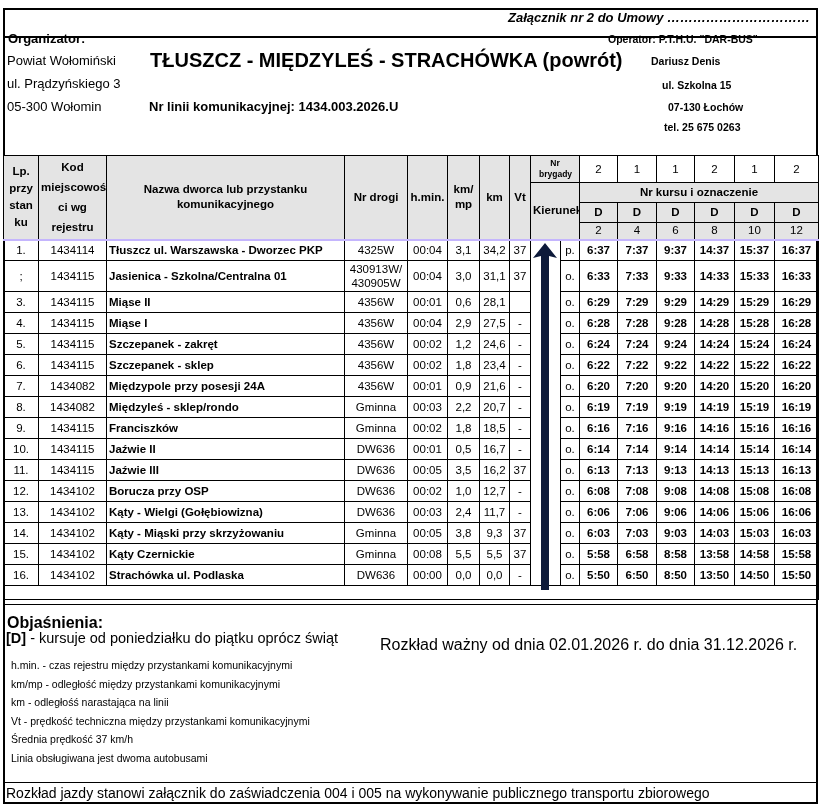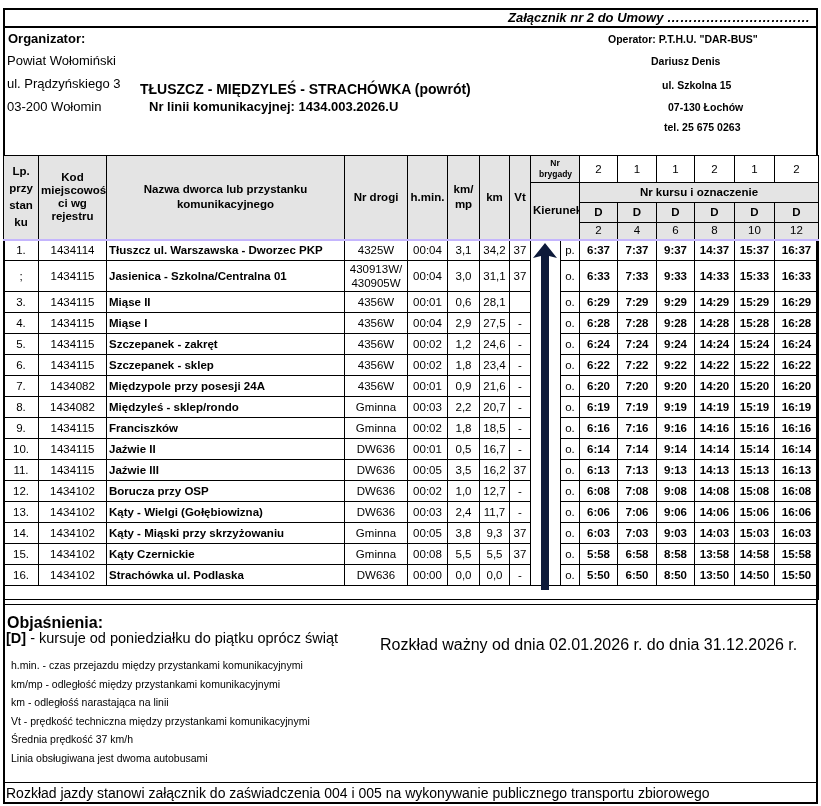--- a/index.html
+++ b/index.html
@@ -1,23 +1,23 @@
 <!DOCTYPE html>
 <html><head>
 <meta charset="utf-8">
 <style>
   * { box-sizing: border-box; margin: 0; padding: 0; }
   html, body { width: 821px; height: 806px; background: #ffffff; overflow: hidden; }
   body { font-family: "Liberation Sans", "DejaVu Sans", sans-serif; color: #000; position: relative; }
   .frame { position: absolute; left: 3px; top: 8px; width: 815px; height: 796px; border: 2px solid #000; }
-  .annex { position: absolute; left: 3px; top: 8px; width: 815px; height: 20px; border-bottom: 2px solid #000; text-align: right; padding-right: 8px; font-style: italic; font-weight: bold; font-size: 13px; line-height: 20px; }
+  .annex { position: absolute; left: 3px; top: 8px; width: 815px; height: 30px; border-bottom: 2px solid #000; text-align: right; padding-right: 8px; font-style: italic; font-weight: bold; font-size: 13px; line-height: 20px; }
   .abs { position: absolute; white-space: nowrap; }
   .org-h { left: 8px; top: 31px; font-weight: bold; font-size: 13px; }
   .org-l { left: 7px; font-size: 13px; }
-  .title { left: 140px; top: 49px; font-weight: bold; font-size: 14px; margin-top: 32px; }
+  .title { left: 150px; top: 49px; font-weight: bold; font-size: 20px; }
   .line-no { left: 149px; top: 99px; font-weight: bold; font-size: 13px; }
   .op { font-weight: bold; font-size: 10.5px; }
 
   table.tt { position: absolute; left: 3px; top: 155px; border-collapse: collapse; table-layout: fixed; width: 815px; }
   table.tt td, table.tt th { border: 1px solid #000; font-size: 11.5px; text-align: center; vertical-align: middle; padding: 0 2px; white-space: nowrap; overflow: hidden; }
   table.tt th { background: #e4e4e4; font-weight: bold; line-height: 15px; }
   table.tt thead { border-bottom: 2px solid #c4b5fd; }
   table.tt tr.data td { height: 21px; }
   table.tt tr.data.tall td { height: 31px; line-height: 14px; }
   td.name { text-align: left !important; font-weight: bold; }
@@ -37,21 +37,21 @@
 </style>
 </head>
 <body>
 
 <div class="frame"></div>
 <div class="annex">Załącznik nr  2   do Umowy ……………………………</div>
 
 <div class="abs org-h">Organizator:</div>
 <div class="abs org-l" style="top:53px">Powiat Wołomiński</div>
 <div class="abs org-l" style="top:76px">ul. Prądzyńskiego 3</div>
-<div class="abs org-l" style="top:99px">03-200 Wołomin</div>
+<div class="abs org-l" style="top:99px">05-300 Wołomin</div>
 
 <div class="abs title">TŁUSZCZ - MIĘDZYLEŚ - STRACHÓWKA (powrót)</div>
 <div class="abs line-no">Nr linii komunikacyjnej: 1434.003.2026.U</div>
 
 <div class="abs op" style="left:608px;top:33px">Operator: P.T.H.U. "DAR-BUS"</div>
 <div class="abs op" style="left:651px;top:55px">Dariusz Denis</div>
 <div class="abs op" style="left:662px;top:79px">ul. Szkolna 15</div>
 <div class="abs op" style="left:668px;top:101px">07-130 Łochów</div>
 <div class="abs op" style="left:664px;top:121px">tel. 25 675 0263</div>
 
@@ -70,21 +70,21 @@
     <col style="width:38px">
       <col style="width:39px">
       <col style="width:38px">
       <col style="width:40px">
       <col style="width:40px">
       <col style="width:44px">
   </colgroup>
   <thead>
     <tr style="height:27px">
       <th rowspan="4" style="white-space:normal;line-height:17px">Lp. przy stan ku</th>
-      <th rowspan="4" style="white-space:normal;line-height:13px">Kod miejscowoś ci wg rejestru</th>
+      <th rowspan="4" style="white-space:normal;line-height:20px">Kod miejscowoś ci wg rejestru</th>
       <th rowspan="4" style="white-space:normal;padding:0 30px">Nazwa dworca lub przystanku komunikacyjnego</th>
       <th rowspan="4">Nr drogi</th>
       <th rowspan="4">h.min.</th>
       <th rowspan="4" style="white-space:normal">km/ mp</th>
       <th rowspan="4">km</th>
       <th rowspan="4">Vt</th>
       <th colspan="2" class="small" style="white-space:normal;padding:0 8px">Nr brygady</th>
       <th style="background:#fff;font-weight:normal">2</th>
       <th style="background:#fff;font-weight:normal">1</th>
       <th style="background:#fff;font-weight:normal">1</th>
@@ -412,20 +412,20 @@
   <polygon points="15,3 27,18 19,16 19,350 11,350 11,16 3,18" fill="#0d1a3a"></polygon>
 </svg>
 
 <div class="sep" style="top:604px"></div>
 
 <div class="abs expl-h">Objaśnienia:</div>
 <div class="abs valid">Rozkład ważny od dnia 02.01.2026 r. do dnia 31.12.2026 r.</div>
 <div class="abs d-line">
   <b>[D]</b><span> - kursuje od poniedziałku do piątku oprócz świąt</span>
 </div>
-<div class="abs note" style="top:659px">h.min. - czas przejazdu między przystankami komunikacyjnymi</div>
+<div class="abs note" style="top:659px">h.min. - czas rejestru między przystankami komunikacyjnymi</div>
 <div class="abs note" style="top:678px">km/mp - odległość między przystankami komunikacyjnymi</div>
 <div class="abs note" style="top:696px">km - odległośś narastająca na linii</div>
 <div class="abs note" style="top:715px">Vt - prędkość techniczna między przystankami komunikacyjnymi</div>
 <div class="abs note" style="top:733px">Średnia prędkość 37 km/h</div>
 <div class="abs note" style="top:752px">Linia obsługiwana jest dwoma autobusami</div>
 
 <div class="footer">Rozkład jazdy stanowi załącznik do zaświadczenia 004 i 005 na wykonywanie publicznego transportu zbiorowego</div>
 
 </body></html>

